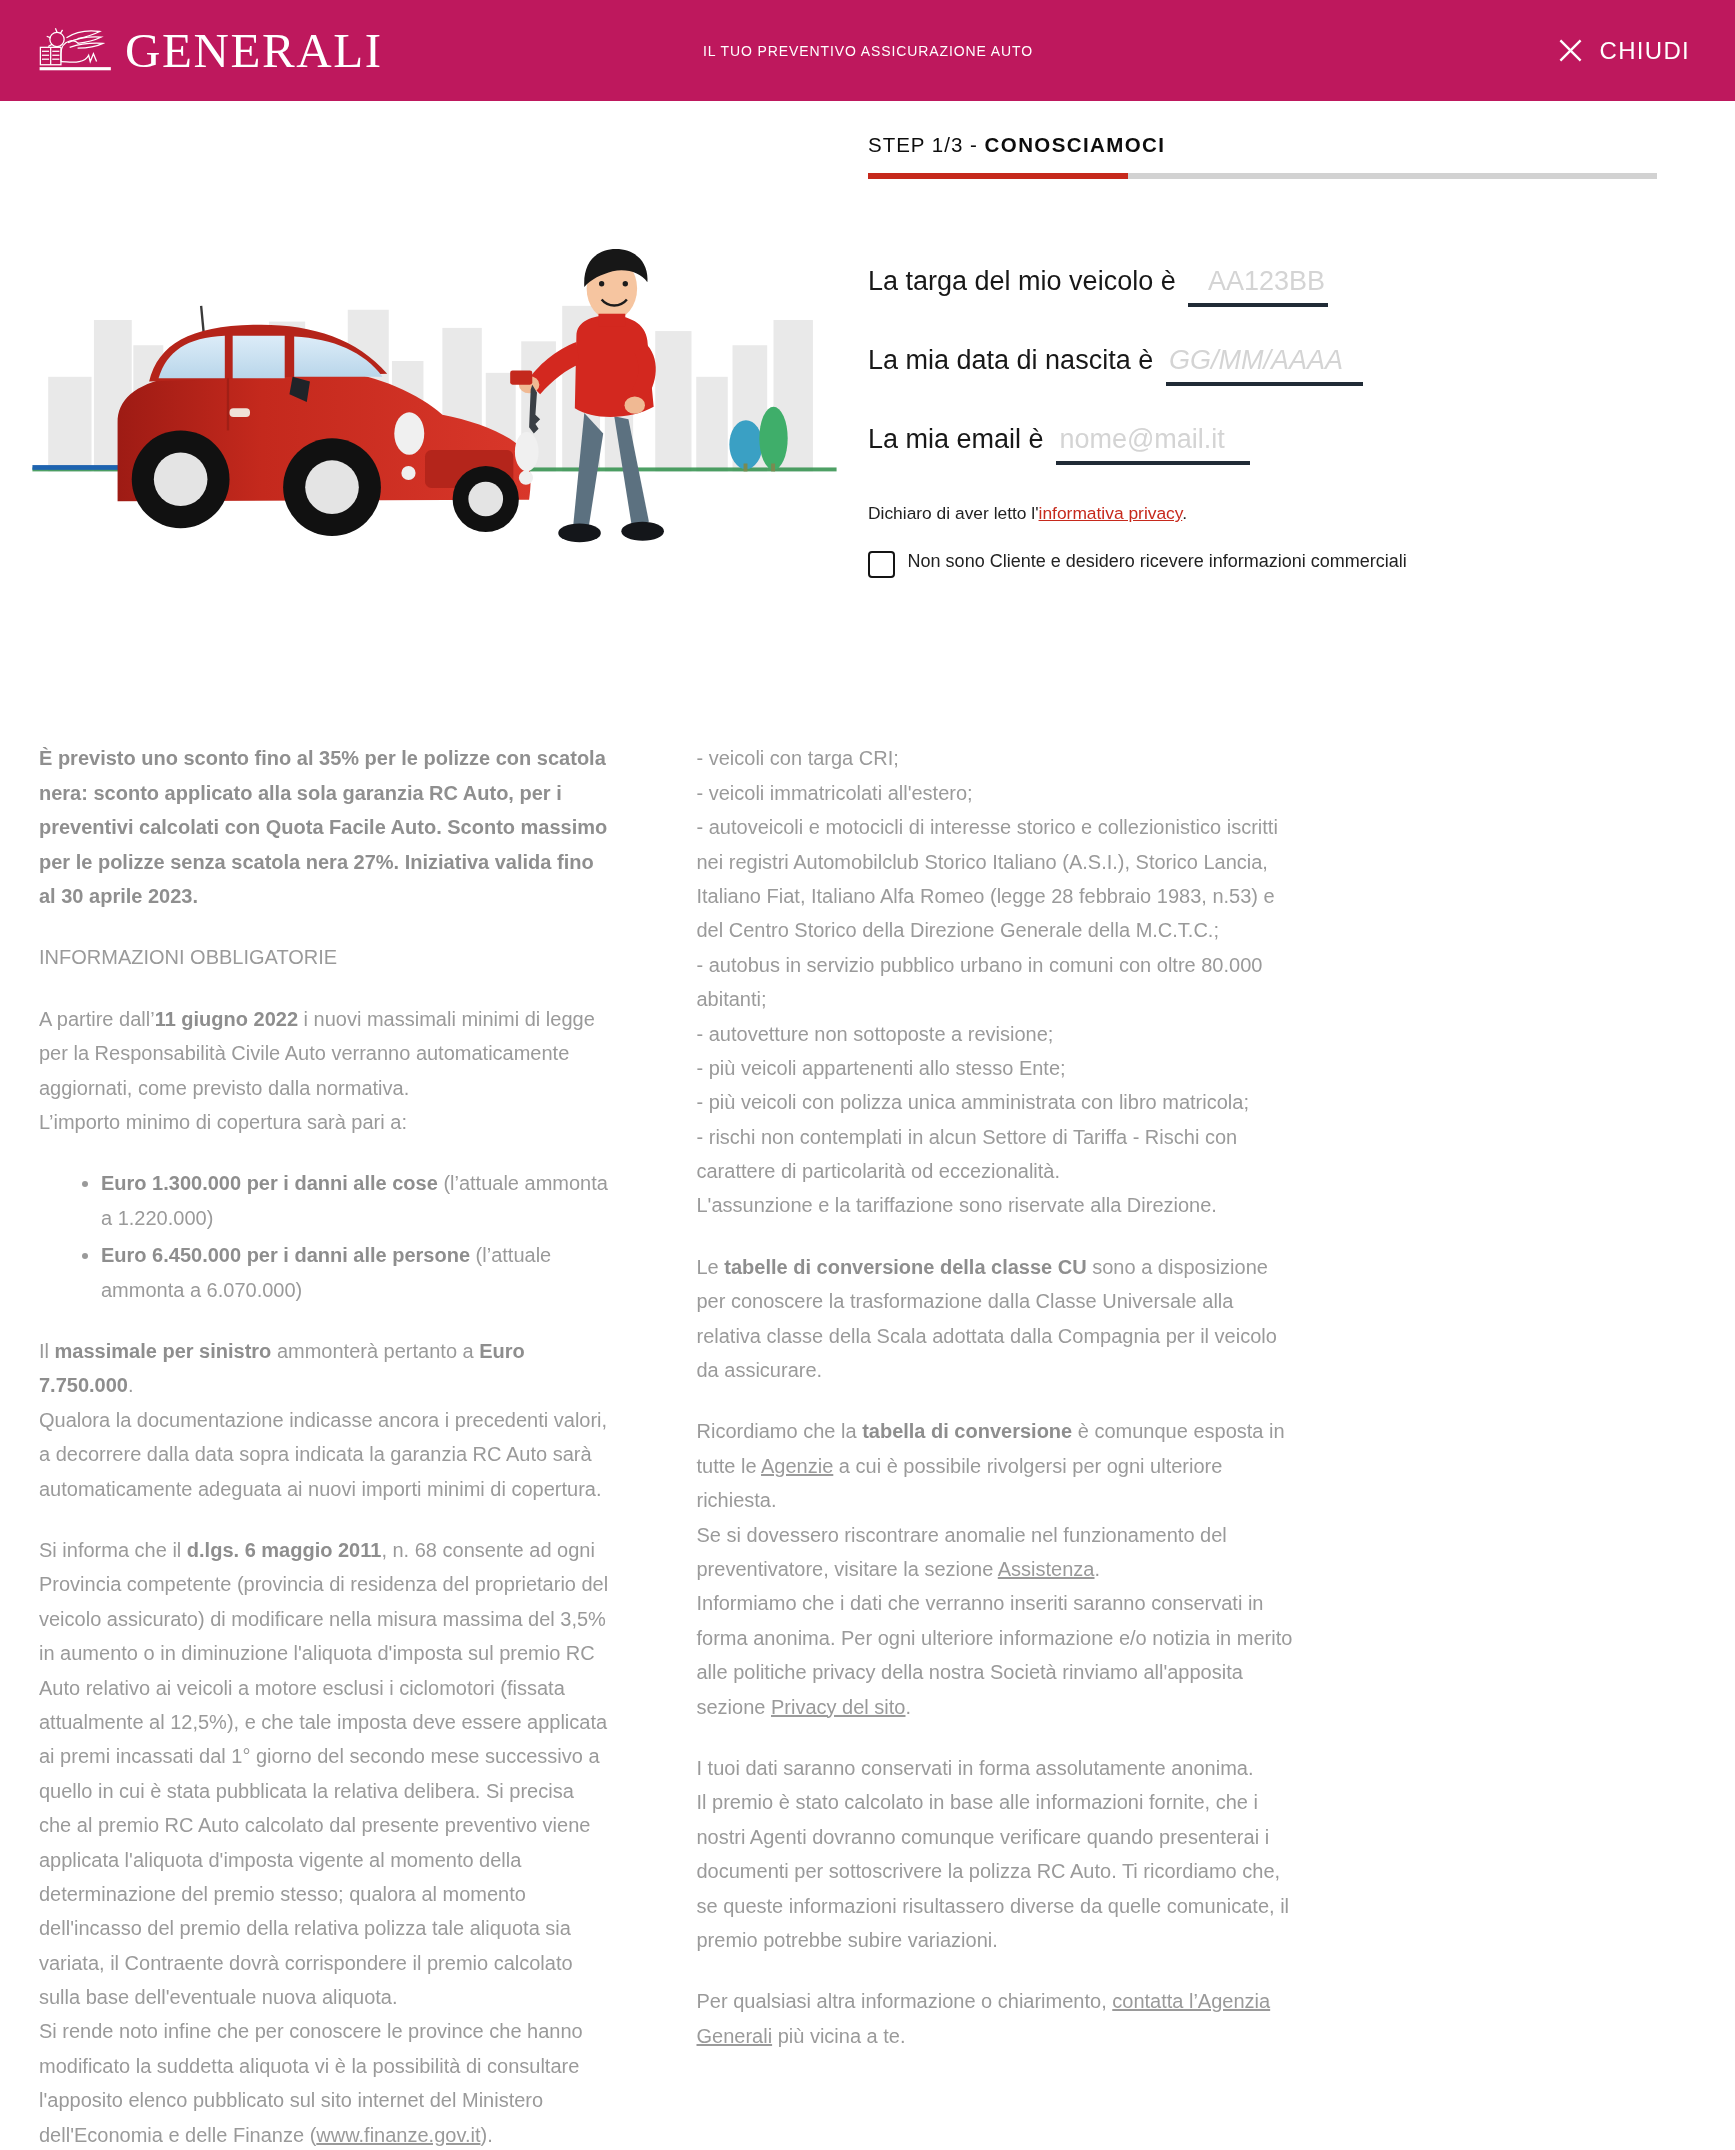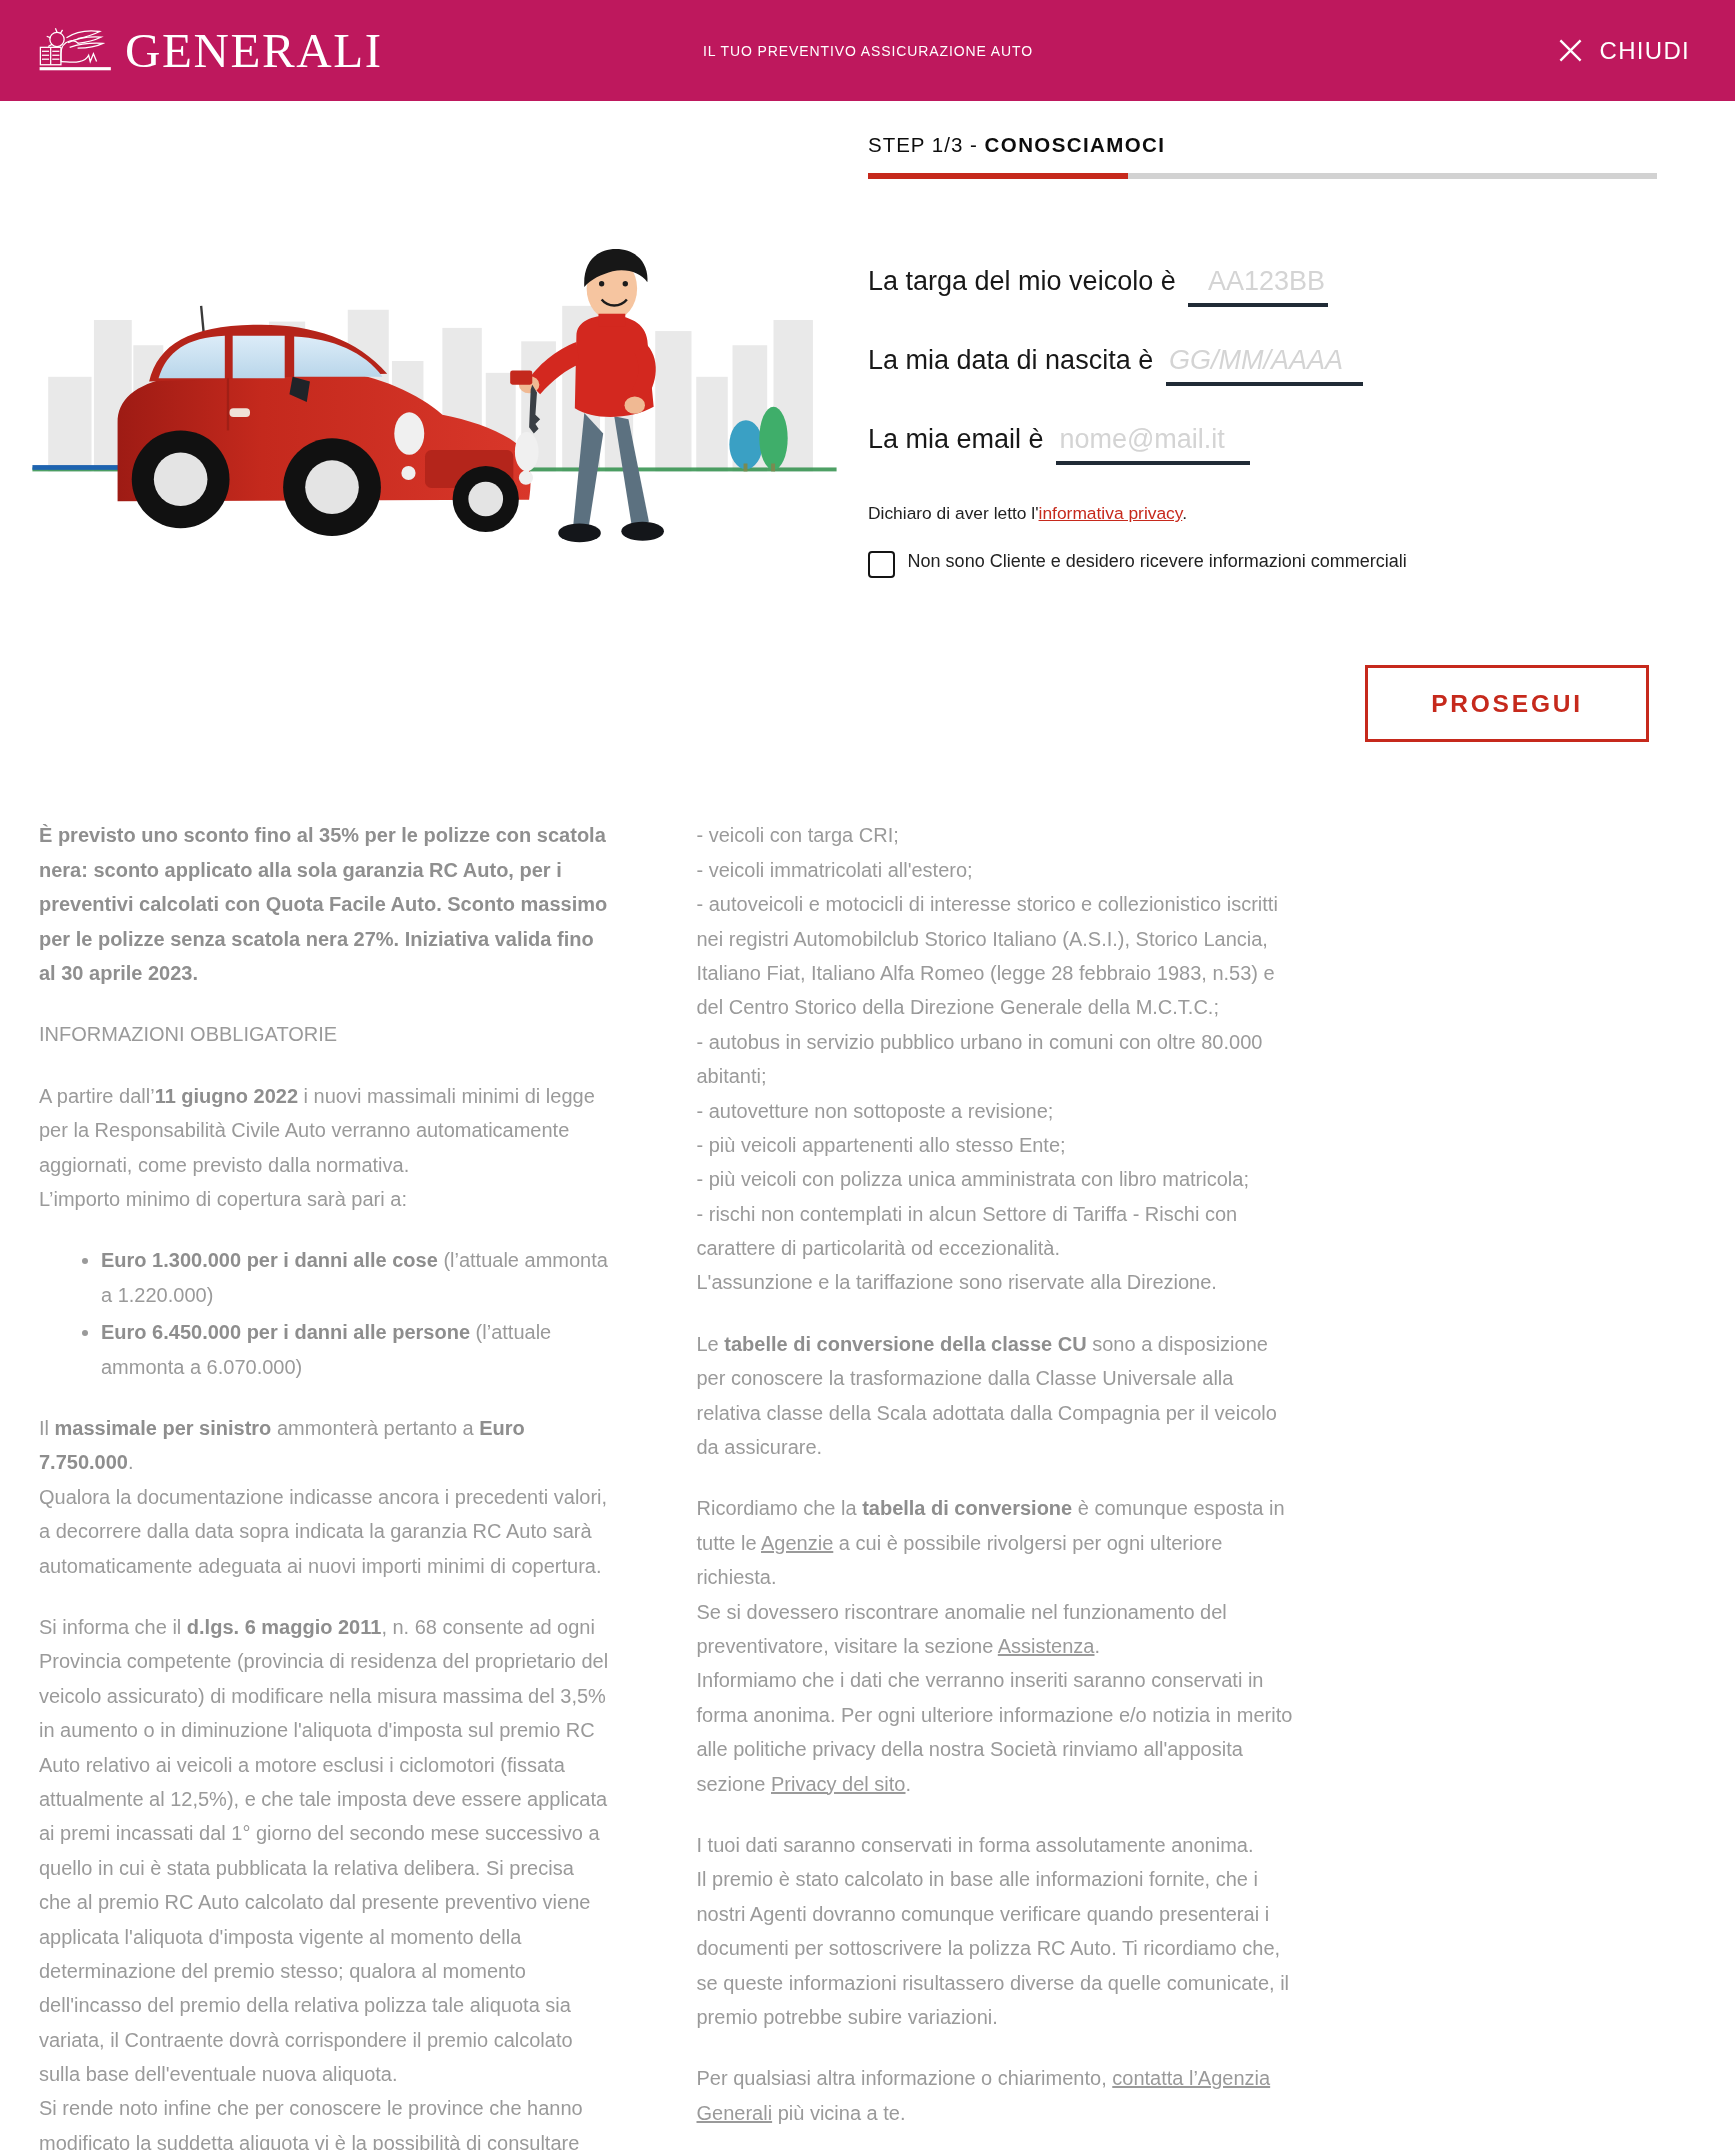--- a/index.html
+++ b/index.html
@@ -279,23 +279,20 @@
       <input class="field-input w-mail" type="text" placeholder="nome@mail.it" style="">
     </div>
 
     <div class="consent-line"><span>Dichiaro di aver letto l'</span><a href="#">informativa privacy</a><span>.</span></div>
 
     <div class="check-row">
       <div class="check-box"></div>
       <span class="check-label">Non sono Cliente e desidero ricevere informazioni commerciali</span>
     </div>
 
-    <div class="cta-wrap">
-      <button class="cta">PROSEGUI</button>
-    </div>
   </div>
 </div>
 
 <div class="legal">
 
   <div class="col col-left">
     <p class="intro">È previsto uno sconto fino al 35% per le polizze con scatola nera: sconto applicato alla sola garanzia RC Auto, per i preventivi calcolati con Quota Facile Auto. Sconto massimo per le polizze senza scatola nera 27%. Iniziativa valida fino al 30 aprile 2023.</p>
 
     <p class="heading-ob">INFORMAZIONI OBBLIGATORIE</p>
 

